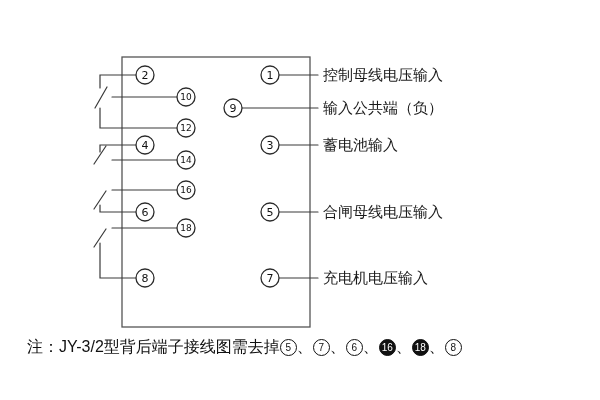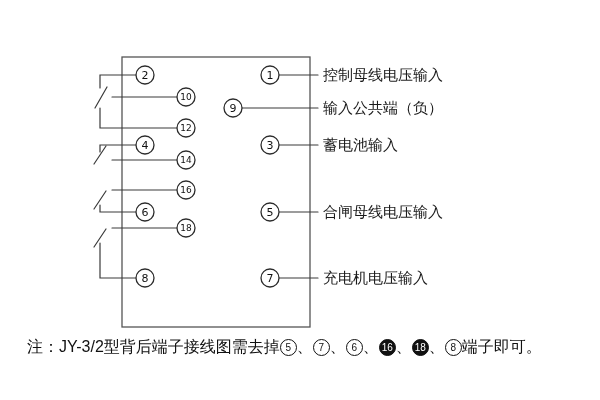--- a/index.html
+++ b/index.html
@@ -137,16 +137,15 @@
     <span>、</span>
     <span class="cnum">7</span>
     <span>、</span>
     <span class="cnum">6</span>
     <span>、</span>
     <span class="cnum filled">16</span>
     <span>、</span>
     <span class="cnum filled">18</span>
     <span>、</span>
     <span class="cnum">8</span>
-    <span>端子即可。</span>
   </div>
 
 </div>
 
 </body></html>

